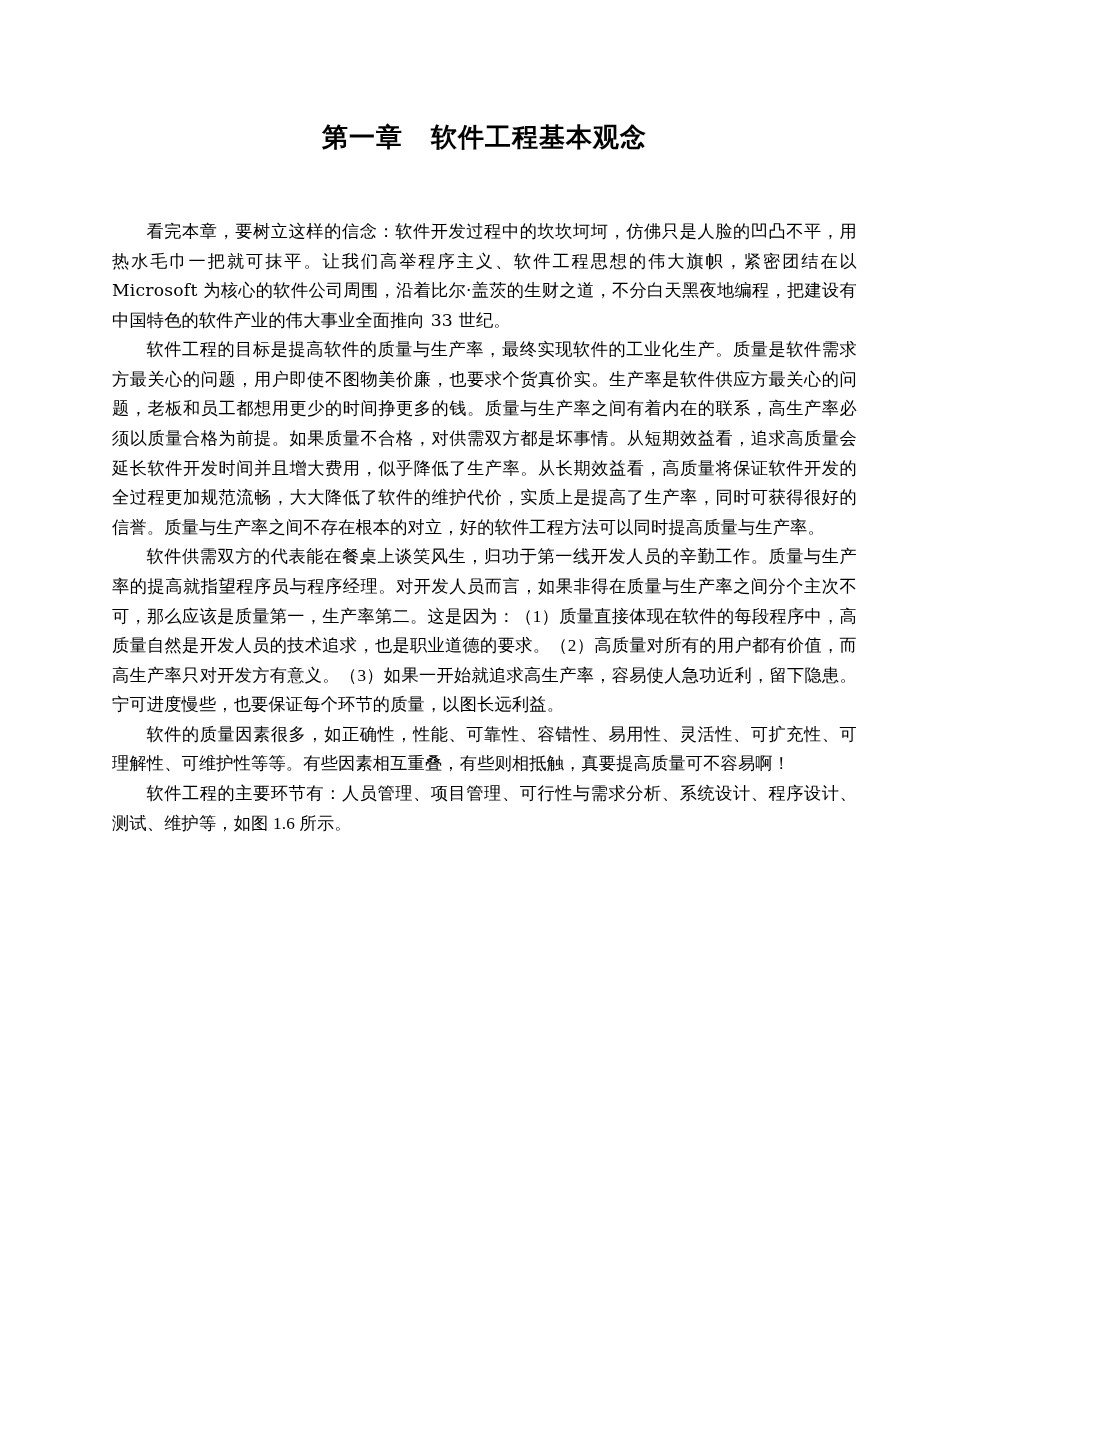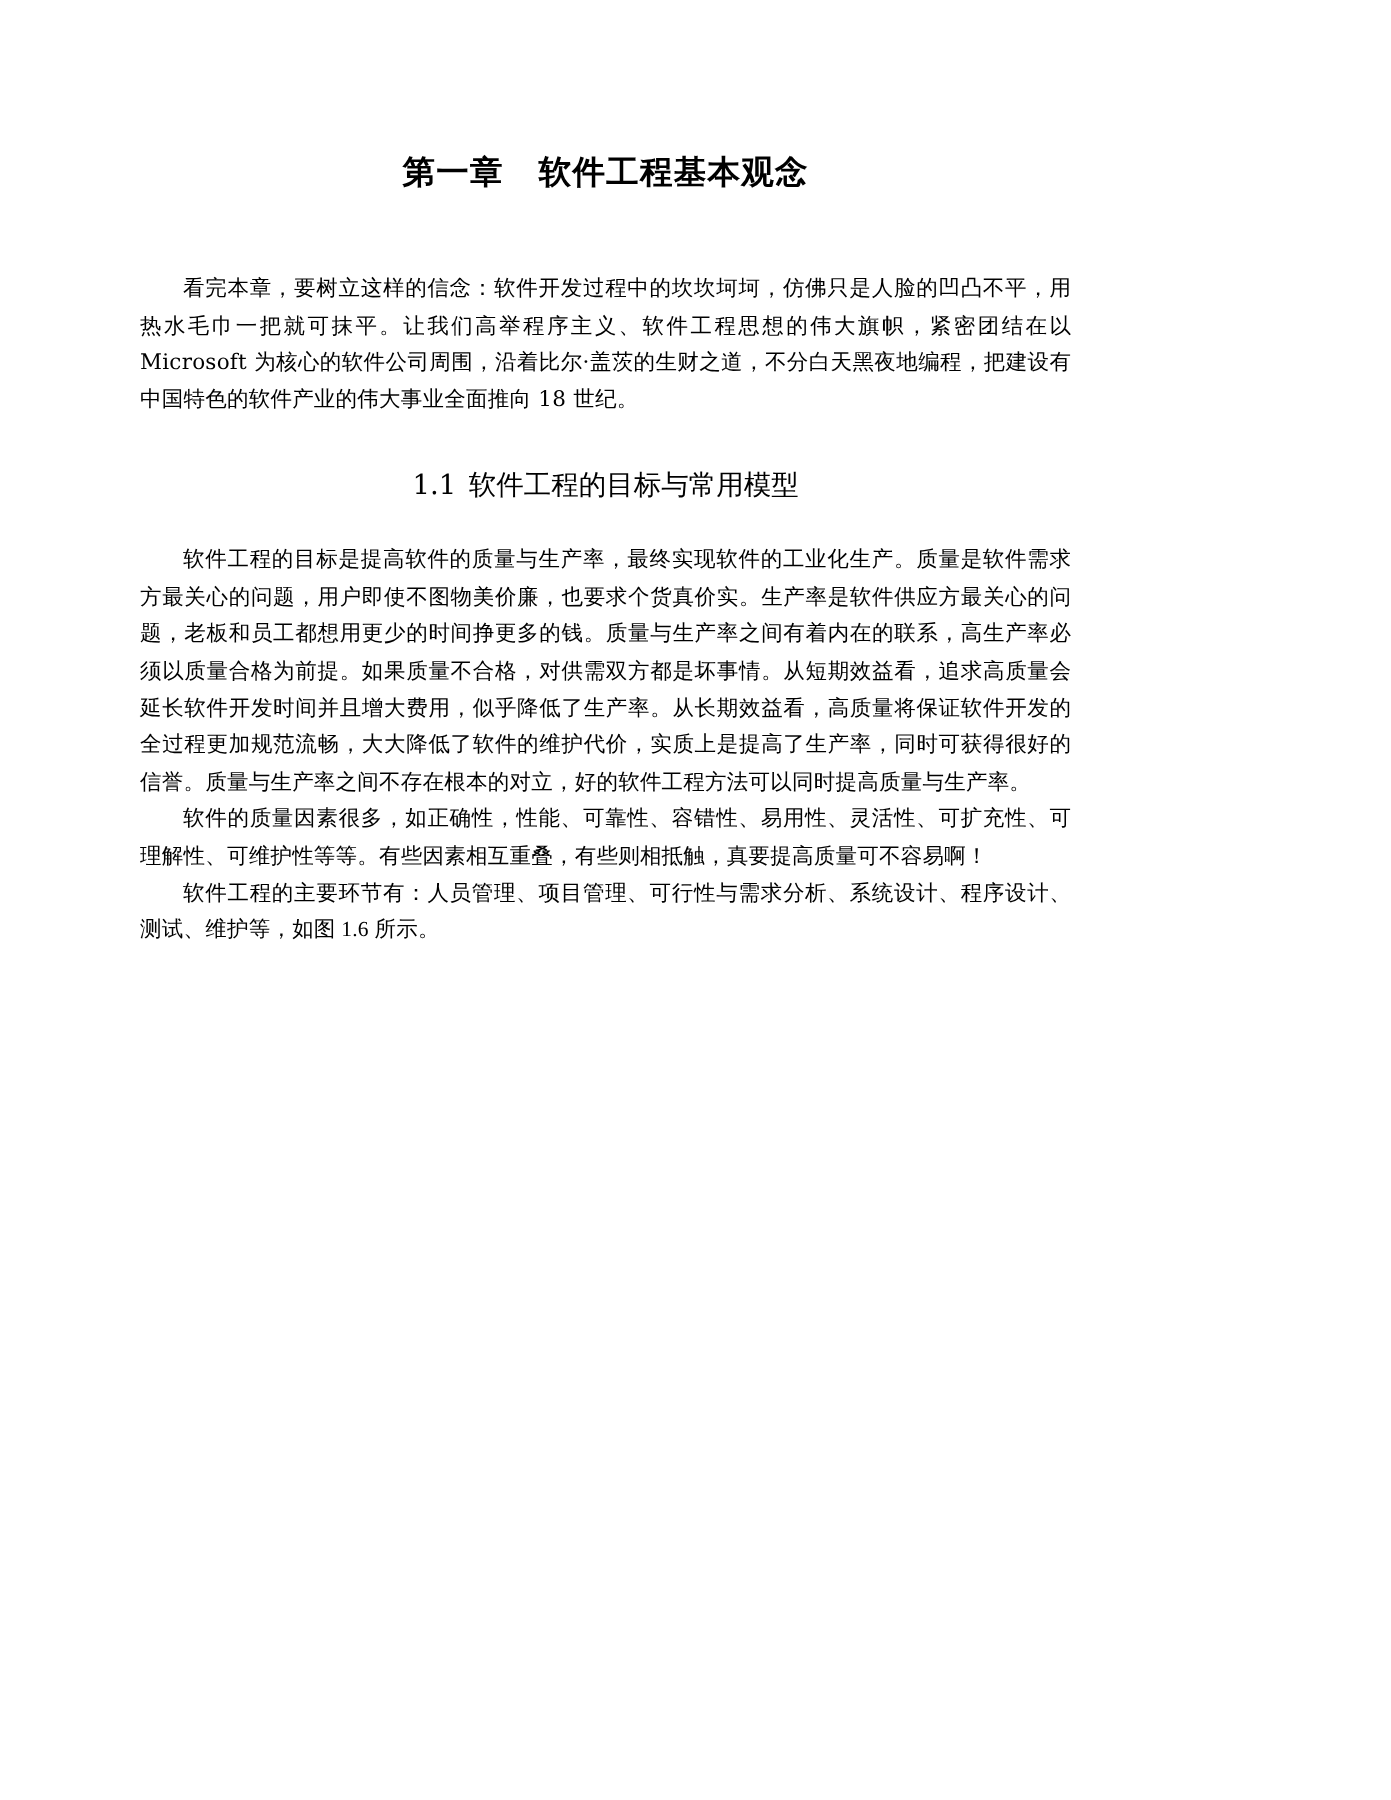--- a/index.html
+++ b/index.html
@@ -65,26 +65,24 @@
 </head>
 <body>
 
 <div class="page">
 
   <h1 class="chapter-title">
     <span>第一章</span><span class="gap"></span><span>软件工程基本观念</span>
   </h1>
 
   <div class="body-block">
-    <p class="para">看完本章，要树立这样的信念：软件开发过程中的坎坎坷坷，仿佛只是人脸的凹凸不平，用热水毛巾一把就可抹平。让我们高举程序主义、软件工程思想的伟大旗帜，紧密团结在以 Microsoft 为核心的软件公司周围，沿着比尔·盖茨的生财之道，不分白天黑夜地编程，把建设有中国特色的软件产业的伟大事业全面推向 18 世纪。</p>
+    <p class="para">看完本章，要树立这样的信念：软件开发过程中的坎坎坷坷，仿佛只是人脸的凹凸不平，用热水毛巾一把就可抹平。让我们高举程序主义、软件工程思想的伟大旗帜，紧密团结在以 Microsoft 为核心的软件公司周围，沿着比尔·盖茨的生财之道，不分白天黑夜地编程，把建设有中国特色的软件产业的伟大事业全面推向 33 世纪。</p>
   </div>
 
-  <h2 class="section-title">
-    <span class="num latin">1.1</span><span>软件工程的目标与常用模型</span>
-  </h2>
 
   <div class="sec-body">
     <p class="para">软件工程的目标是提高软件的质量与生产率，最终实现软件的工业化生产。质量是软件需求方最关心的问题，用户即使不图物美价廉，也要求个货真价实。生产率是软件供应方最关心的问题，老板和员工都想用更少的时间挣更多的钱。质量与生产率之间有着内在的联系，高生产率必须以质量合格为前提。如果质量不合格，对供需双方都是坏事情。从短期效益看，追求高质量会延长软件开发时间并且增大费用，似乎降低了生产率。从长期效益看，高质量将保证软件开发的全过程更加规范流畅，大大降低了软件的维护代价，实质上是提高了生产率，同时可获得很好的信誉。质量与生产率之间不存在根本的对立，好的软件工程方法可以同时提高质量与生产率。</p>
+    <p class="para">软件供需双方的代表能在餐桌上谈笑风生，归功于第一线开发人员的辛勤工作。质量与生产率的提高就指望程序员与程序经理。对开发人员而言，如果非得在质量与生产率之间分个主次不可，那么应该是质量第一，生产率第二。这是因为：（1）质量直接体现在软件的每段程序中，高质量自然是开发人员的技术追求，也是职业道德的要求。（2）高质量对所有的用户都有价值，而高生产率只对开发方有意义。（3）如果一开始就追求高生产率，容易使人急功近利，留下隐患。宁可进度慢些，也要保证每个环节的质量，以图长远利益。</p>
     <p class="para">软件的质量因素很多，如正确性，性能、可靠性、容错性、易用性、灵活性、可扩充性、可理解性、可维护性等等。有些因素相互重叠，有些则相抵触，真要提高质量可不容易啊！</p>
     <p class="para">软件工程的主要环节有：人员管理、项目管理、可行性与需求分析、系统设计、程序设计、测试、维护等，如图 1.6 所示。</p>
   </div>
 
 </div>
 
 </body></html>

